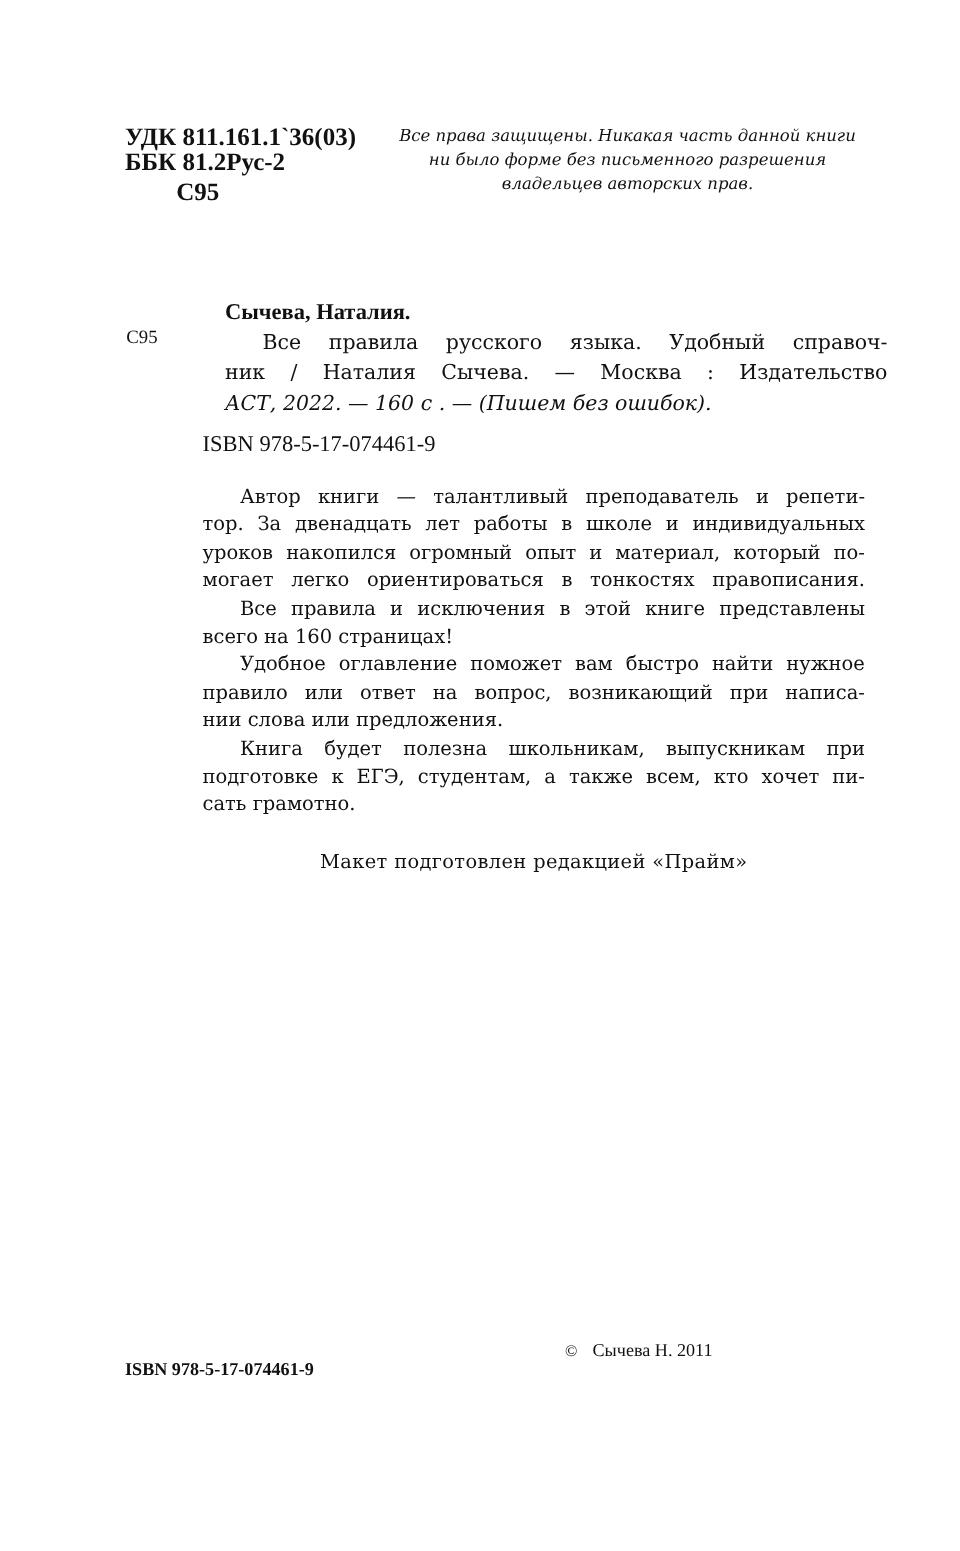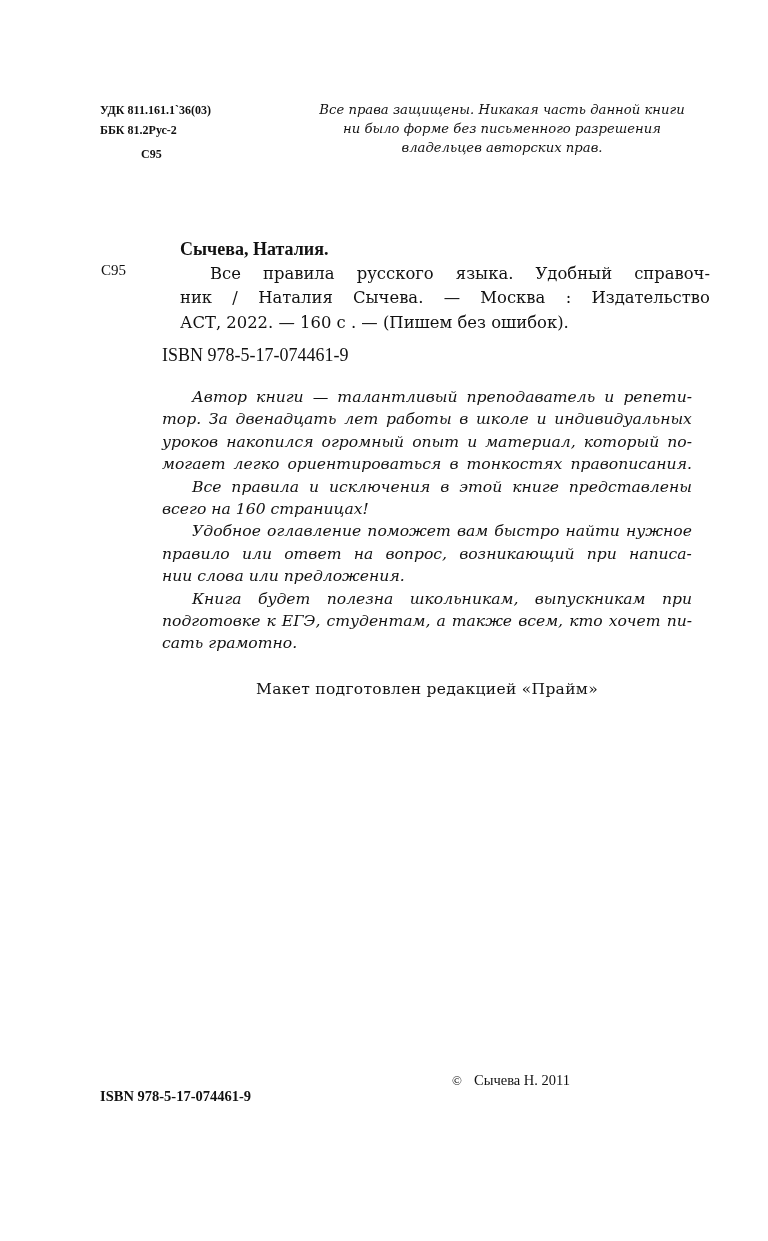--- a/index.html
+++ b/index.html
@@ -1,33 +1,33 @@
 <!DOCTYPE html>
 <html><head>
   <meta charset="utf-8">
   <style>
     html, body { margin: 0; padding: 0; background: #ffffff; }
     body { width: 768px; height: 1241px; position: relative; overflow: hidden;
            font-family: "DejaVu Serif", "Liberation Serif", serif; color: #111111; }
     .abs { position: absolute; }
-    .udk { left: 100px; top: 100px; font-size: 12px; line-height: 20px; font-family: "Liberation Serif", serif; font-weight: bold; }
+    .udk { left: 100px; top: 100px; font-size: 20px; line-height: 20px; font-family: "Liberation Serif", serif; font-weight: bold; }
     .udk div { white-space: nowrap; }
     .udk .code { padding-left: 41px; margin-top: 4px; }
     .rights { left: 312px; top: 100px; width: 380px; text-align: center; font-style: italic;
               font-size: 13.2px; line-height: 19px; font-family: "DejaVu Serif", serif; }
     .rights div { white-space: nowrap; }
     .author-code { left: 101px; top: 262px; font-size: 15px; font-family: "Liberation Serif", serif; }
     .entry { left: 162px; top: 237px; width: 530px; font-size: 16.4px; line-height: 24.5px; font-family: "DejaVu Serif", serif; margin-left: 18px; }
     .entry .author { font-weight: bold; font-family: "Liberation Serif", serif; font-size: 18px; }
     .entry .line { white-space: nowrap; display: flex; justify-content: space-between; }
-    .entry .line.last { justify-content: flex-start; }
+    .entry .line.last { justify-content: flex-start; font-style: italic; }
     .entry .indent { padding-left: 30px; }
     .isbn-main { left: 162px; top: 345px; font-size: 18px; font-family: "Liberation Serif", serif; }
     .annotation { left: 162px; top: 386px; width: 530px; font-size: 15.6px; line-height: 22.4px; font-family: "DejaVu Serif", serif; }
-    .annotation p { margin: 0; font-style: italic; }
+    .annotation p { margin: 0; }
     .annotation .ln { display: flex; justify-content: space-between; white-space: nowrap; }
     .annotation .ln.last { justify-content: flex-start; }
     .annotation .ind { padding-left: 30px; }
     .layout-note { left: 162px; top: 680px; width: 530px; text-align: center; font-size: 15.5px; font-family: "DejaVu Serif", serif; letter-spacing: 0.3px; }
     .isbn-bottom { left: 100px; top: 1088px; font-size: 14.5px; font-weight: bold; font-family: "Liberation Serif", serif; }
     .copyright { left: 452px; top: 1071px; font-size: 14.5px; line-height: 19px; font-family: "Liberation Serif", serif; }
     .copyright div { white-space: nowrap; }
     .copyright .sym { display: inline-block; width: 22px; font-size: 13px; }
   </style>
 </head>

